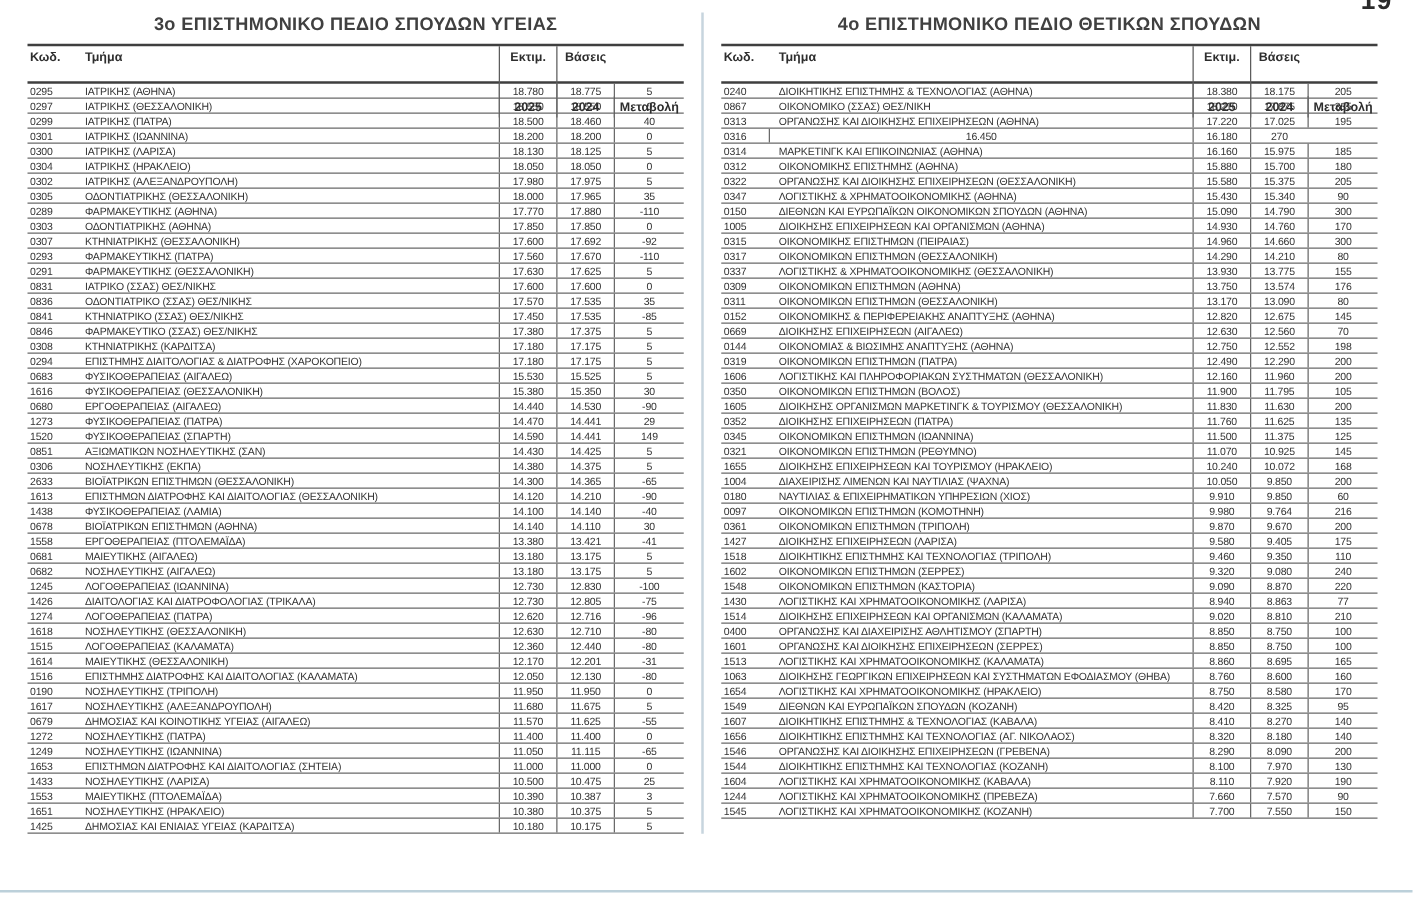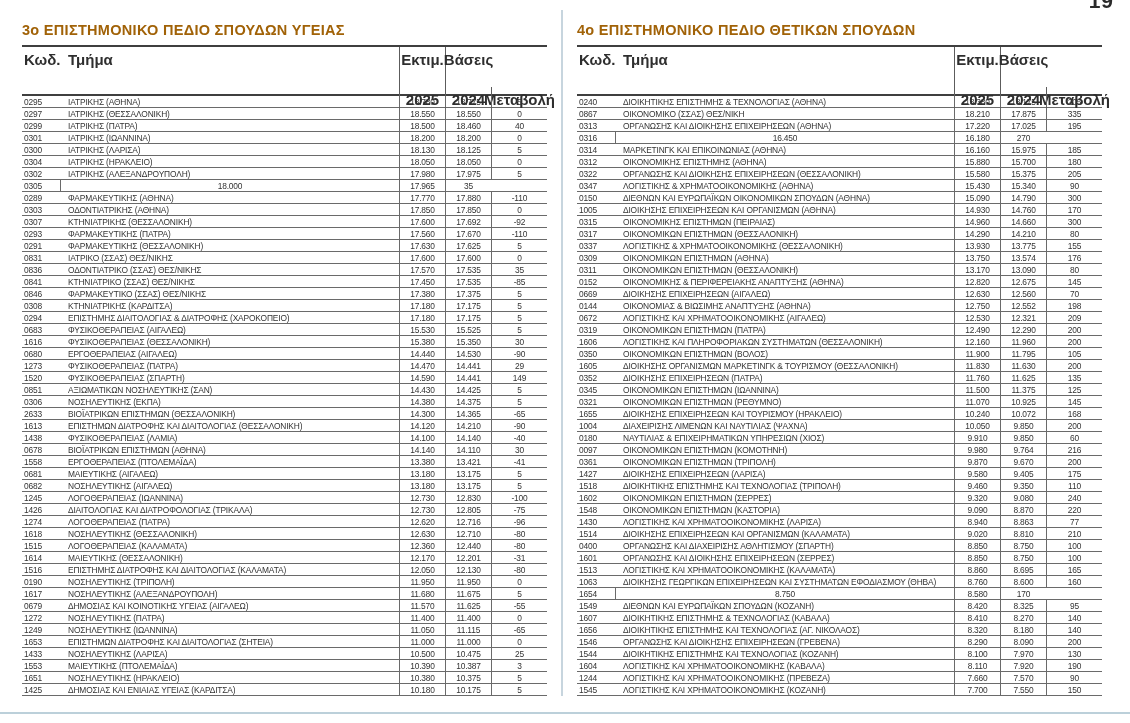--- a/index.html
+++ b/index.html
@@ -15,29 +15,29 @@
   }
   .tables-wrap {
     position:absolute; top:10px; left:22px; right:18px;
     display:flex; align-items:stretch;
   }
   .field-table { width:525px; }
   .v-divider {
     width:2px; background:#c7d5de; margin:0 14px; align-self:stretch;
   }
   .table-title {
-    margin:12px 0 7px 0; 
-    color:#a16207; font-size:14.5px; font-weight:bold; letter-spacing:0.3px;
+    margin:2px 0 7px 0; text-align:center;
+    color:#404040; font-size:14.5px; font-weight:bold; letter-spacing:0.3px;
     white-space:nowrap;
   }
   .thead {
     display:grid; grid-template-columns:38px 1fr 46px 46px 56px;
     border-top:2px solid #3f3f3f; border-bottom:2px solid #3f3f3f;
-    font-weight:bold; font-size:15px; color:#2e2e2e;
-    height:51px;
+    font-weight:bold; font-size:10px; color:#2e2e2e;
+    height:32px;
   }
   .thead .cell { display:flex; align-items:flex-start; padding-top:4px; }
   .thead .cell.code { padding-left:2px; }
   .thead .cell.name { padding-left:8px;text-align:right; }
   .thead .cell.num {
     border-left:1px solid #5c5c5c;
     flex-direction:column; align-items:center; justify-content:space-between;
     text-align:center; line-height:1.25;
   }
   .thead .cell.change { justify-content:center;margin-top:40px; }
@@ -124,20 +124,21 @@
         </div>
         <div class="row">
           <div class="cell code">0302</div>
           <div class="cell name">ΙΑΤΡΙΚΗΣ (ΑΛΕΞΑΝΔΡΟΥΠΟΛΗ)</div>
           <div class="cell num">17.980</div>
           <div class="cell num">17.975</div>
           <div class="cell num">5</div>
         </div>
         <div class="row">
           <div class="cell code">0305</div>
+          <div class="cell name">ΟΔΟΝΤΙΑΤΡΙΚΗΣ (ΘΕΣΣΑΛΟΝΙΚΗ)</div>
           <div class="cell num">18.000</div>
           <div class="cell num">17.965</div>
           <div class="cell num">35</div>
         </div>
         <div class="row">
           <div class="cell code">0289</div>
           <div class="cell name">ΦΑΡΜΑΚΕΥΤΙΚΗΣ (ΑΘΗΝΑ)</div>
           <div class="cell num">17.770</div>
           <div class="cell num">17.880</div>
           <div class="cell num">-110</div>
@@ -569,27 +570,20 @@
           <div class="cell num">70</div>
         </div>
         <div class="row">
           <div class="cell code">0144</div>
           <div class="cell name">ΟΙΚΟΝΟΜΙΑΣ &amp; ΒΙΩΣΙΜΗΣ ΑΝΑΠΤΥΞΗΣ (ΑΘΗΝΑ)</div>
           <div class="cell num">12.750</div>
           <div class="cell num">12.552</div>
           <div class="cell num">198</div>
         </div>
         <div class="row">
-          <div class="cell code">0672</div>
-          <div class="cell name">ΛΟΓΙΣΤΙΚΗΣ ΚΑΙ ΧΡΗΜΑΤΟΟΙΚΟΝΟΜΙΚΗΣ (ΑΙΓΑΛΕΩ)</div>
-          <div class="cell num">12.530</div>
-          <div class="cell num">12.321</div>
-          <div class="cell num">209</div>
-        </div>
-        <div class="row">
           <div class="cell code">0319</div>
           <div class="cell name">ΟΙΚΟΝΟΜΙΚΩΝ ΕΠΙΣΤΗΜΩΝ (ΠΑΤΡΑ)</div>
           <div class="cell num">12.490</div>
           <div class="cell num">12.290</div>
           <div class="cell num">200</div>
         </div>
         <div class="row">
           <div class="cell code">1606</div>
           <div class="cell name">ΛΟΓΙΣΤΙΚΗΣ ΚΑΙ ΠΛΗΡΟΦΟΡΙΑΚΩΝ ΣΥΣΤΗΜΑΤΩΝ (ΘΕΣΣΑΛΟΝΙΚΗ)</div>
           <div class="cell num">12.160</div>
@@ -731,20 +725,21 @@
         </div>
         <div class="row">
           <div class="cell code">1063</div>
           <div class="cell name">ΔΙΟΙΚΗΣΗΣ ΓΕΩΡΓΙΚΩΝ ΕΠΙΧΕΙΡΗΣΕΩΝ ΚΑΙ ΣΥΣΤΗΜΑΤΩΝ ΕΦΟΔΙΑΣΜΟΥ (ΘΗΒΑ)</div>
           <div class="cell num">8.760</div>
           <div class="cell num">8.600</div>
           <div class="cell num">160</div>
         </div>
         <div class="row">
           <div class="cell code">1654</div>
+          <div class="cell name">ΛΟΓΙΣΤΙΚΗΣ ΚΑΙ ΧΡΗΜΑΤΟΟΙΚΟΝΟΜΙΚΗΣ (ΗΡΑΚΛΕΙΟ)</div>
           <div class="cell num">8.750</div>
           <div class="cell num">8.580</div>
           <div class="cell num">170</div>
         </div>
         <div class="row">
           <div class="cell code">1549</div>
           <div class="cell name">ΔΙΕΘΝΩΝ ΚΑΙ ΕΥΡΩΠΑΪΚΩΝ ΣΠΟΥΔΩΝ (ΚΟΖΑΝΗ)</div>
           <div class="cell num">8.420</div>
           <div class="cell num">8.325</div>
           <div class="cell num">95</div>

